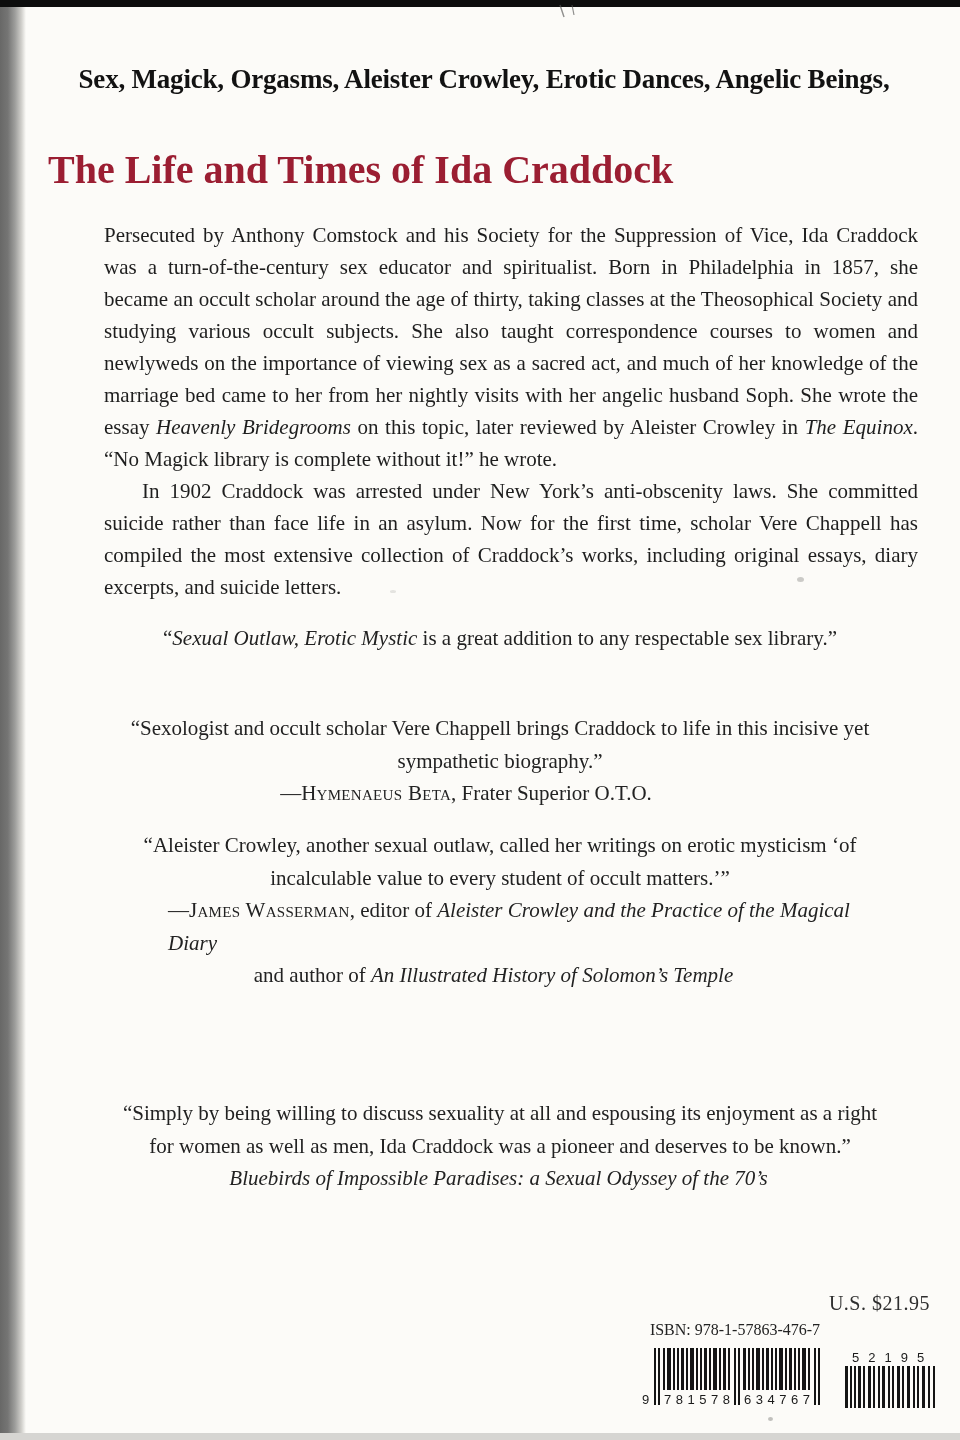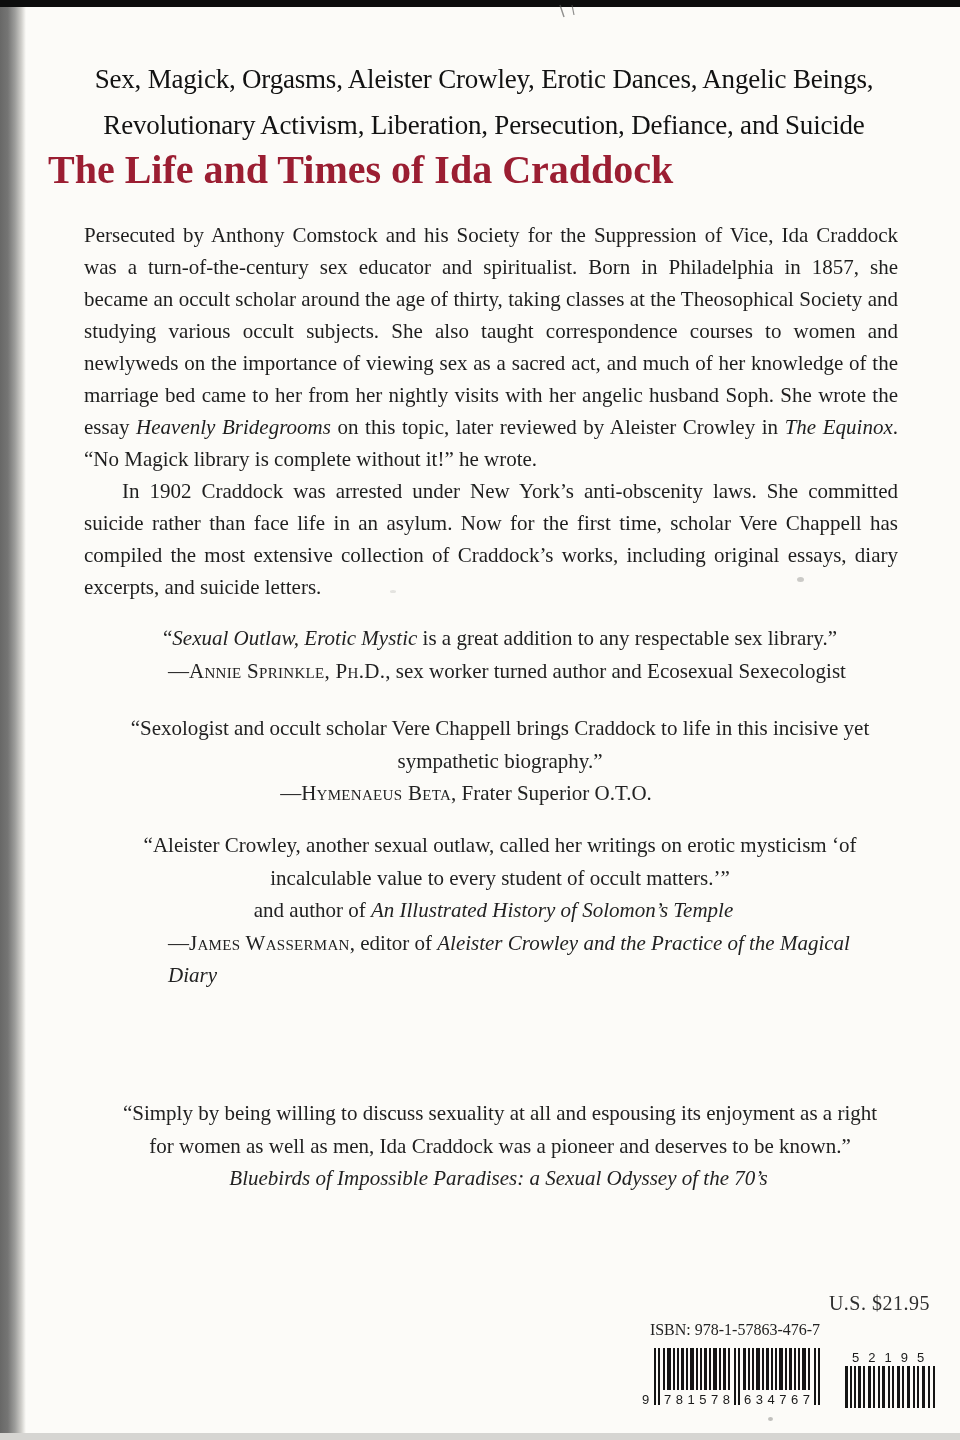--- a/index.html
+++ b/index.html
@@ -8,28 +8,28 @@
     background:#fcfbf8;color:#1d1d1d;
     font-family:"Liberation Serif", serif;
   }
   .edge-top{position:absolute;top:0;left:0;width:960px;height:7px;background:#0d0d0d;}
   .edge-left{position:absolute;top:7px;left:0;bottom:0;width:26px;
     background:linear-gradient(90deg,#686867 0%,#757574 30%,#9e9e9c 58%,#cfceca 82%,#fcfbf8 100%);}
   .edge-bottom{position:absolute;left:0;bottom:0;width:960px;height:7px;background:#d6d5d2;}
 
   .headline{
     position:absolute;top:56px;left:48px;width:872px;text-align:center;
-    font-weight:normal;font-size:27px;line-height:46px;letter-spacing:-0.2px;color:#121212;
+    font-weight:bold;font-size:27px;line-height:46px;letter-spacing:-0.2px;color:#121212;
   }
   .book-title{
     position:absolute;top:148px;left:48px;width:872px;text-align:left;
     font-weight:bold;font-size:40px;line-height:44px;
   }
   .body-text{
-    position:absolute;top:219px;left:84px;width:814px;
+    position:absolute;top:219px;left:104px;width:814px;
     font-size:21px;line-height:32px;text-align:justify;color:#1e1e1e;
   }
   .body-text p{margin:0;}
   .body-text p.indented{text-indent:38px;}
 
   .blurb{
     position:absolute;left:122px;width:756px;
     font-size:21px;line-height:32.5px;color:#222;
   }
   .blurb .quote{margin:0;text-align:center;}
@@ -66,43 +66,41 @@
 <svg class="tickmarks" viewBox="0 0 30 18">
   <line x1="8" y1="2" x2="12" y2="14" stroke="#555" stroke-width="1.4"></line>
   <line x1="20" y1="2" x2="22" y2="12" stroke="#555" stroke-width="1.2"></line>
 </svg>
 <div class="speck speck-a"></div>
 <div class="speck speck-b"></div>
 <div class="speck speck-c"></div>
 
 <div class="headline">
   <div>Sex, Magick, Orgasms, Aleister Crowley, Erotic Dances, Angelic Beings,</div>
-  <div>Revolutionary Activism, Liberation, Persecution, Defiance, and Suicide</div>
 </div>
 <div class="book-title" style="color: rgb(155, 30, 50);">The Life and Times of Ida Craddock</div>
 
 <div class="body-text">
   <p><span>Persecuted by Anthony Comstock and his Society for the Suppression of Vice, Ida Craddock was a turn-of-the-century sex educator and spiritualist. Born in Philadelphia in 1857, she became an occult scholar around the age of thirty, taking classes at the Theosophical Society and studying various occult subjects. She also taught correspondence courses to women and newlyweds on the importance of viewing sex as a sacred act, and much of her knowledge of the marriage bed came to her from her nightly visits with her angelic husband Soph. She wrote the essay </span><i>Heavenly Bridegrooms</i><span> on this topic, later reviewed by Aleister Crowley in </span><i>The Equinox</i><span>. “No Magick library is complete without it!” he wrote.</span></p>
   <p class="indented">In 1902 Craddock was arrested under New York’s anti-obscenity laws. She committed suicide rather than face life in an asylum. Now for the first time, scholar Vere Chappell has compiled the most extensive collection of Craddock’s works, including original essays, diary excerpts, and suicide letters.</p>
 </div>
 
 <div class="blurb" style="top:622px;">
   <p class="quote"><span>“</span><i>Sexual Outlaw, Erotic Mystic</i><span> is a great addition to any respectable sex library.”</span></p>
-  <p class="attr attr-indent"><span>—</span><span class="sc">Annie Sprinkle, Ph.D.</span><span>, sex worker turned author and Ecosexual Sexecologist</span></p>
 </div>
 
 <div class="blurb" style="top:712px;">
   <p class="quote"><span>“Sexologist and occult scholar Vere Chappell brings Craddock to life in this incisive yet sympathetic biography.”</span></p>
   <p class="attr attr-right pr-68"><span>—</span><span class="sc">Hymenaeus Beta</span><span>, Frater Superior O.T.O.</span></p>
 </div>
 
 <div class="blurb" style="top:829px;">
   <p class="quote"><span>“Aleister Crowley, another sexual outlaw, called her writings on erotic mysticism ‘of incalculable value to every student of occult matters.’”</span></p>
+  <p class="attr attr-indent"><span>—</span><span class="sc">James Wasserman</span><span>, editor of </span><i>Aleister Crowley and the Practice of the Magical Diary</i></p>
   <p class="attr attr-right pr-13"><span>and author of </span><i>An Illustrated History of Solomon’s Temple</i></p>
-  <p class="attr attr-indent"><span>—</span><span class="sc">James Wasserman</span><span>, editor of </span><i>Aleister Crowley and the Practice of the Magical Diary</i></p>
 </div>
 
 <div class="blurb" style="top:979px;">
 </div>
 
 <div class="blurb" style="top:1097px;">
   <p class="quote"><span>“Simply by being willing to discuss sexuality at all and espousing its enjoyment as a right for women as well as men, Ida Craddock was a pioneer and deserves to be known.”</span></p>
   <p class="attr attr-right pr-3"><i>Bluebirds of Impossible Paradises: a Sexual Odyssey of the 70’s</i></p>
 </div>
 

